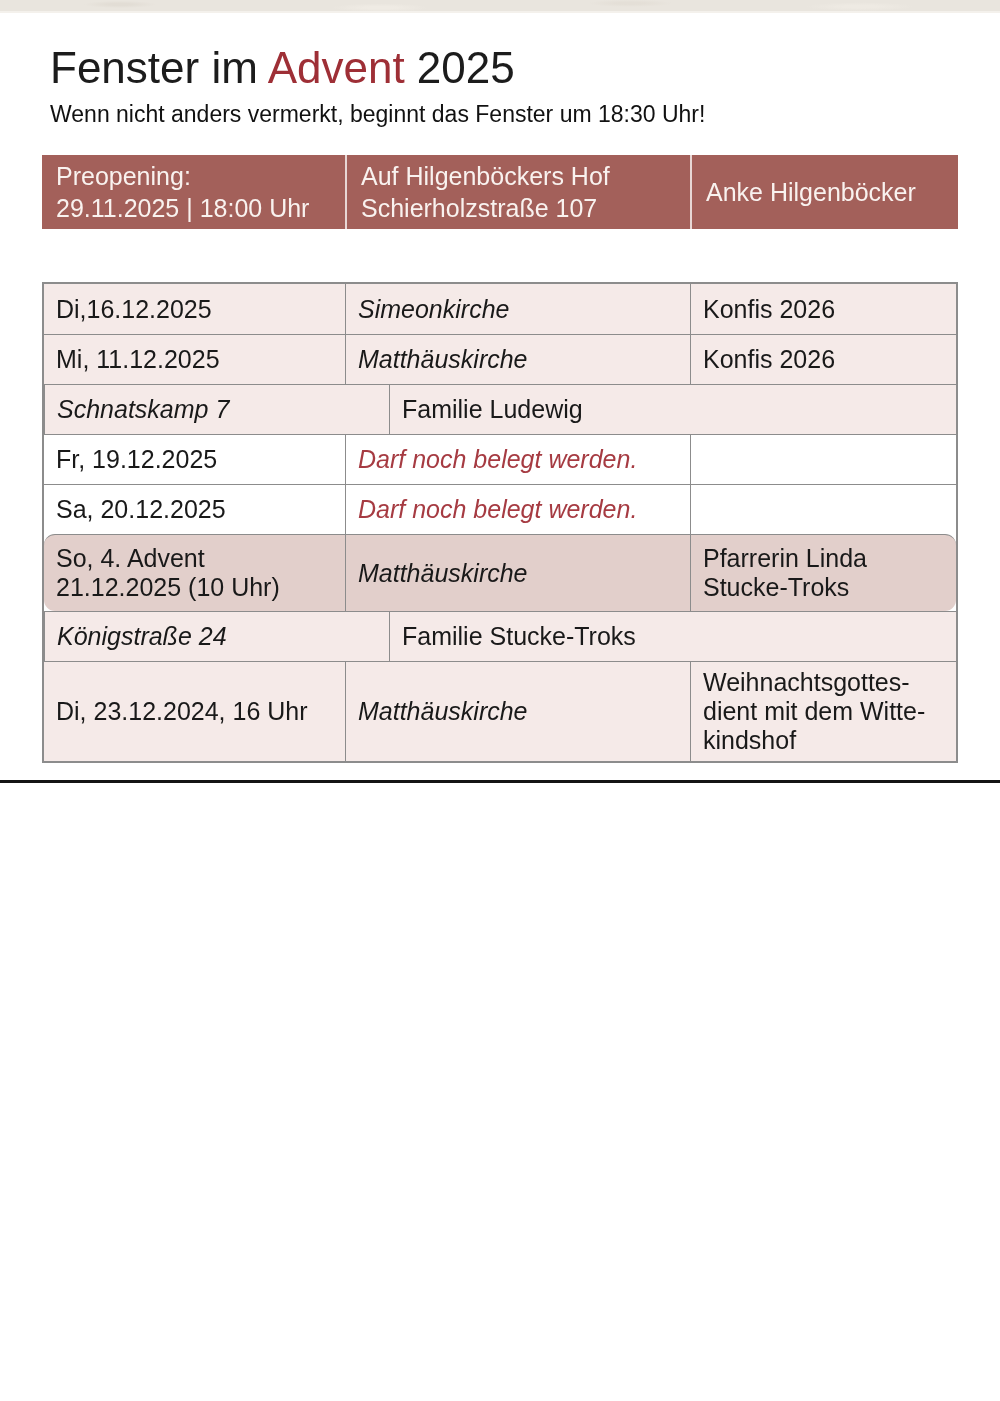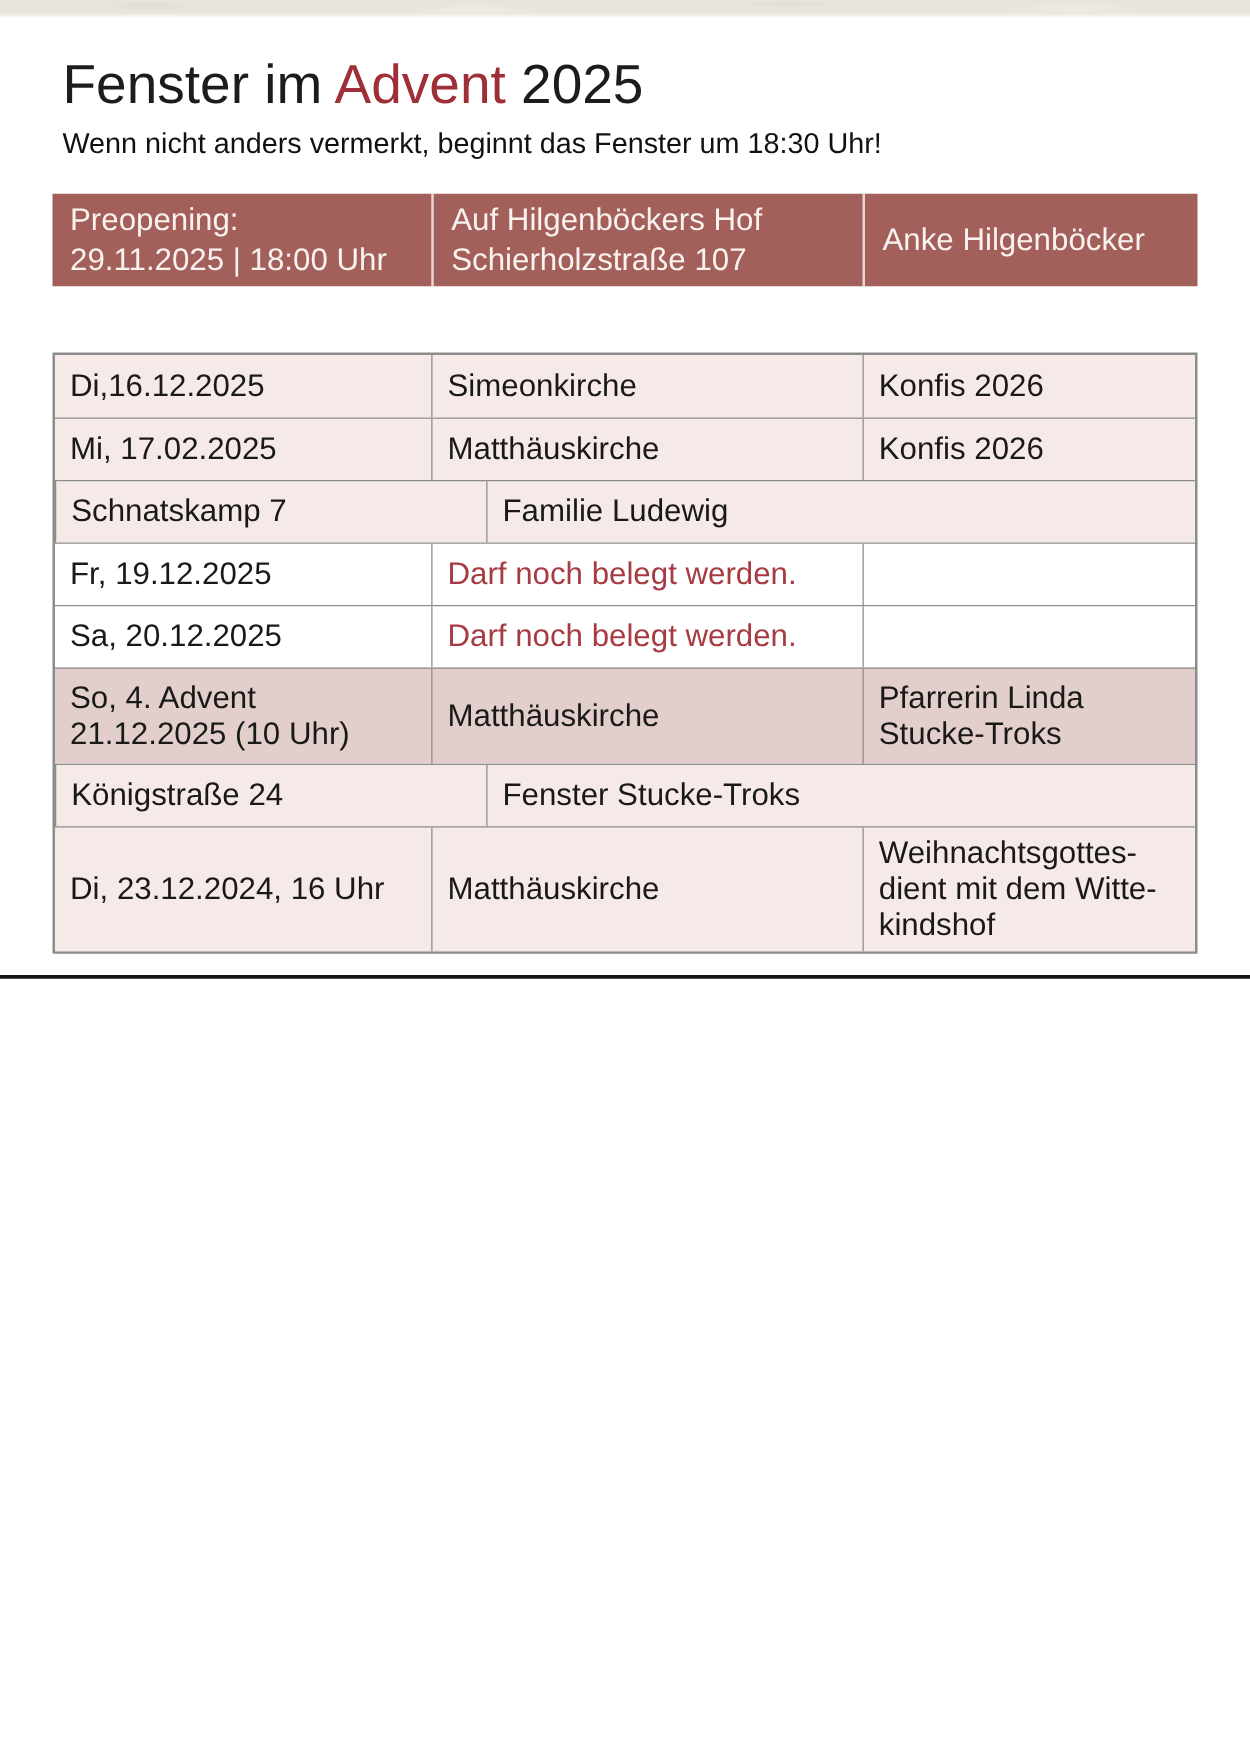--- a/index.html
+++ b/index.html
@@ -63,34 +63,34 @@
   
   .table {
     margin: 53px 42px 0 42px;
     border: 2px solid #8c8c8c;
   }
   .trow {
     display: flex;
     min-height: 50px;
   }
   .trow + .trow { border-top: 1px solid #8c8c8c; }
-  .trow.h2 { min-height: 77px; }
+  .trow.h2 { min-height: 77px; border-radius: 11px; }
   .trow.h3 { min-height: 97px; }
   .cell {
     display: flex;
     flex-direction: column;
     justify-content: center;
     padding: 6px 8px 6px 12px;
     font-size: 25px;
     line-height: 29px;
     white-space: pre-line;
     color: #191919;
   }
   .cell.date { width: 301px; }
-  .cell.loc  { width: 345px; border-left: 1px solid #8c8c8c; }
+  .cell.loc  { width: 345px; border-left: 1px solid #8c8c8c; font-style: italic; }
   .cell.host { width: 266px; border-left: 1px solid #8c8c8c; }
   .trow.pink  { background: #f5eae8; }
   .trow.white { background: #ffffff; }
   .trow.dark  { background: #e2cfcb; }
   .cell.red { color: #a63b42; }
   .divider {
     margin-top: 17px;
     width: 100%;
     height: 3px;
     background: #141414;
@@ -113,21 +113,21 @@
   <div class="b-col c3">Anke Hilgenböcker</div>
 </div>
 
 <div class="table">
   <div class="trow pink">
     <div class="cell date">Di,16.12.2025</div>
     <div class="cell loc">Simeonkirche</div>
     <div class="cell host">Konfis 2026</div>
   </div>
   <div class="trow pink">
-    <div class="cell date">Mi, 17.02.2025</div>
+    <div class="cell date">Mi, 11.12.2025</div>
     <div class="cell loc">Matthäuskirche</div>
     <div class="cell host">Konfis 2026</div>
   </div>
   <div class="trow pink">
     <div class="cell loc">Schnatskamp 7</div>
     <div class="cell host">Familie Ludewig</div>
   </div>
   <div class="trow white">
     <div class="cell date">Fr, 19.12.2025</div>
     <div class="cell loc red">Darf noch belegt werden.</div>
@@ -140,21 +140,21 @@
   </div>
   <div class="trow dark h2">
     <div class="cell date">So, 4. Advent
 21.12.2025 (10 Uhr)</div>
     <div class="cell loc">Matthäuskirche</div>
     <div class="cell host">Pfarrerin Linda
 Stucke-Troks</div>
   </div>
   <div class="trow pink">
     <div class="cell loc">Königstraße 24</div>
-    <div class="cell host">Fenster Stucke-Troks</div>
+    <div class="cell host">Familie Stucke-Troks</div>
   </div>
   <div class="trow pink h3">
     <div class="cell date">Di, 23.12.2024, 16 Uhr</div>
     <div class="cell loc">Matthäuskirche</div>
     <div class="cell host">Weihnachtsgottes-
 dient mit dem Witte-
 kindshof</div>
   </div>
 </div>
 

